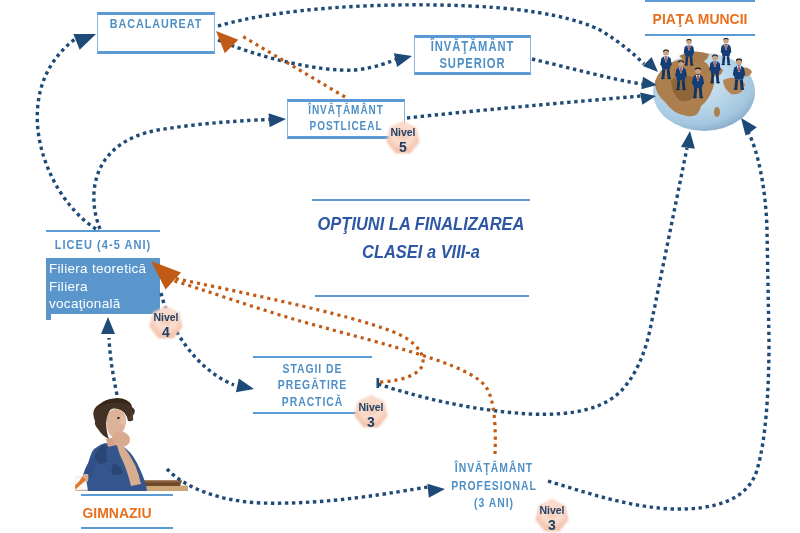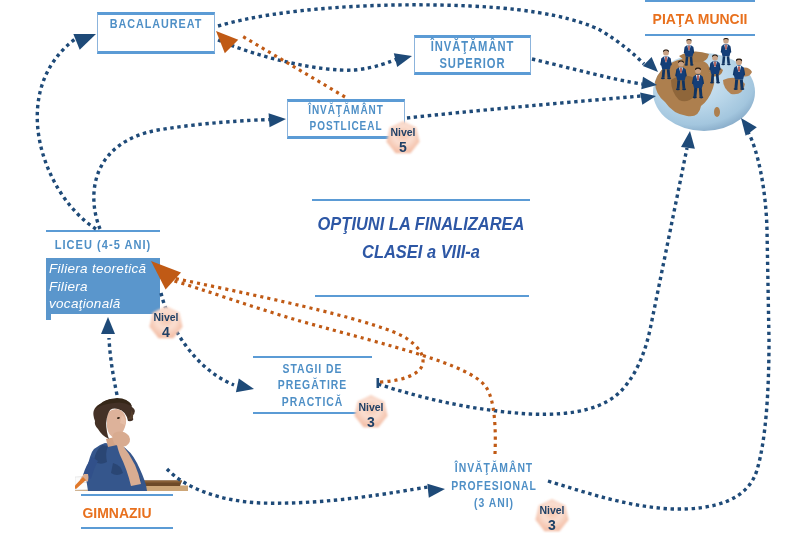--- a/index.html
+++ b/index.html
@@ -100,21 +100,21 @@
 
   <div class="hline" style="left:312px;top:199px;width:218px;"></div>
   <div class="abs" style="left:290px;top:210px;width:262px;text-align:center;color:#2d57a5;
        font-size:17.5px;font-weight:bold;font-style:italic;line-height:28px;
        transform:scaleX(0.94);transform-origin:center;">OPŢIUNI LA FINALIZAREA<br>CLASEI a VIII-a</div>
   <div class="hline" style="left:315px;top:295px;width:214px;"></div>
 
   <div class="hline" style="left:46px;top:230px;width:114px;"></div>
   <div class="abs lbl" style="left:42px;top:237px;width:122px;font-size:13px;transform:scaleX(0.85);">LICEU (4-5 ANI)</div>
   <div class="abs" style="left:46px;top:258px;width:114px;height:56px;background:#5a96cc;color:#fff;
-       font-size:13.5px;letter-spacing:0.3px;line-height:17.5px;padding:2px 0 0 3px;box-sizing:border-box;font-style:italic;">Filiera teoretică<br>Filiera<br>vocaţională</div>
+       font-size:13.5px;letter-spacing:0.3px;line-height:17.5px;padding:2px 0 0 3px;box-sizing:border-box;">Filiera teoretică<br>Filiera<br>vocaţională</div>
 
   <div class="hline" style="left:253px;top:356px;width:119px;"></div>
   <div class="abs lbl" style="left:253px;top:360.5px;width:119px;font-size:13px;line-height:16.5px;">STAGII DE<br>PREGĂTIRE<br>PRACTICĂ</div>
   <div class="hline" style="left:253px;top:412px;width:119px;"></div>
 
   <div class="abs lbl" style="left:434px;top:459px;width:120px;font-size:13px;line-height:17.5px;">ÎNVĂŢĂMÂNT<br>PROFESIONAL<br>(3 ANI)</div>
 
   <div class="hline" style="left:81px;top:494px;width:92px;"></div>
   <div class="abs orange" style="left:71px;top:504px;width:92px;font-size:15px;text-align:center;">GIMNAZIU</div>
   <div class="hline" style="left:81px;top:527px;width:92px;"></div>

